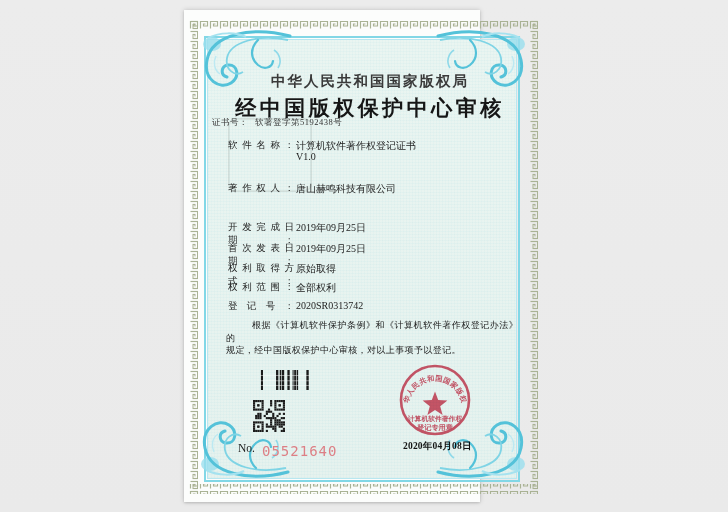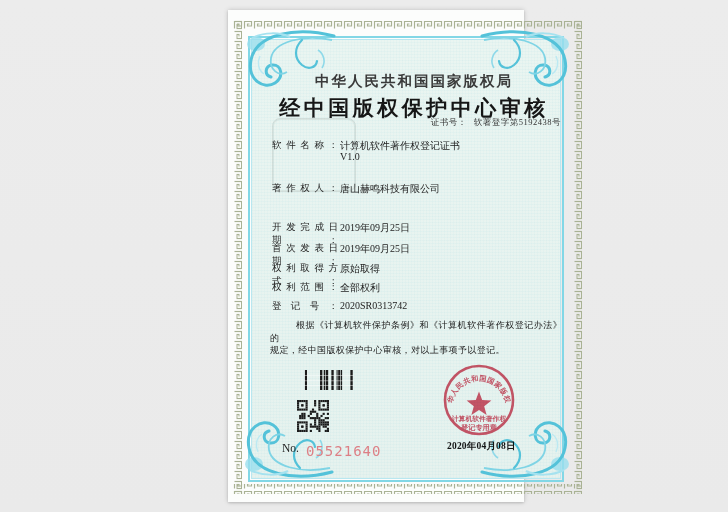--- a/index.html
+++ b/index.html
@@ -6,21 +6,20 @@
   body{
     width:728px;height:512px;overflow:hidden;
     background:#ededed;
     font-family:"Liberation Serif", serif;
   }
   .scan-bg{position:absolute;inset:0;background:linear-gradient(#ececec,#eaeaea);}
   .paper{
     position:absolute;left:184px;top:10px;width:296px;height:492px;
     background:#fcfdfc;
     box-shadow:0 0 5px rgba(0,0,0,.18), 0 1px 2px rgba(0,0,0,.12);
-    margin-left:44px;
   }
   .band-svg{position:absolute;left:5px;top:10px;}
   .frame{
     position:absolute;left:20px;top:26px;width:316px;height:446px;
     border:2px solid #82d7e6;box-sizing:border-box;
   }
   .frame-inner{
     position:absolute;inset:1px;
     border:1px solid #b9e7f0;
     background:
@@ -36,21 +35,21 @@
   .ghost{
     position:absolute;left:44px;top:108px;width:82px;height:72px;
     border:1px solid rgba(150,165,160,.28);border-radius:8px;
     box-shadow:inset 0 0 0 1px rgba(150,165,160,.18);
   }
   .centerbox{position:absolute;left:28px;width:316px;text-align:center;color:#333;}
   .issuer{top:62px;font-size:14.5px;letter-spacing:2px;font-weight:600;color:#3a3a3a;}
   .cert-title{top:84px;font-size:21px;letter-spacing:3.5px;font-weight:700;color:#161616;}
   .certno-line{
     position:absolute;left:28px;top:107px;width:305px;
-    text-align:right;font-size:8.5px;color:#333;letter-spacing:.5px;
+    font-size:8.5px;color:#333;letter-spacing:.5px;
   }
   .certno-line .lbl{margin-right:7px;}
   .field-row{position:absolute;left:44px;display:flex;color:#232323;}
   .field-label{
     display:inline-block;width:66px;font-size:9.5px;
     text-align:justify;text-align-last:justify;letter-spacing:0;
     color:#232323;
   }
   .field-value{margin-left:2px;font-size:10px;white-space:nowrap;}
   .version{position:absolute;left:112px;top:141px;font-size:10px;color:#232323;}

